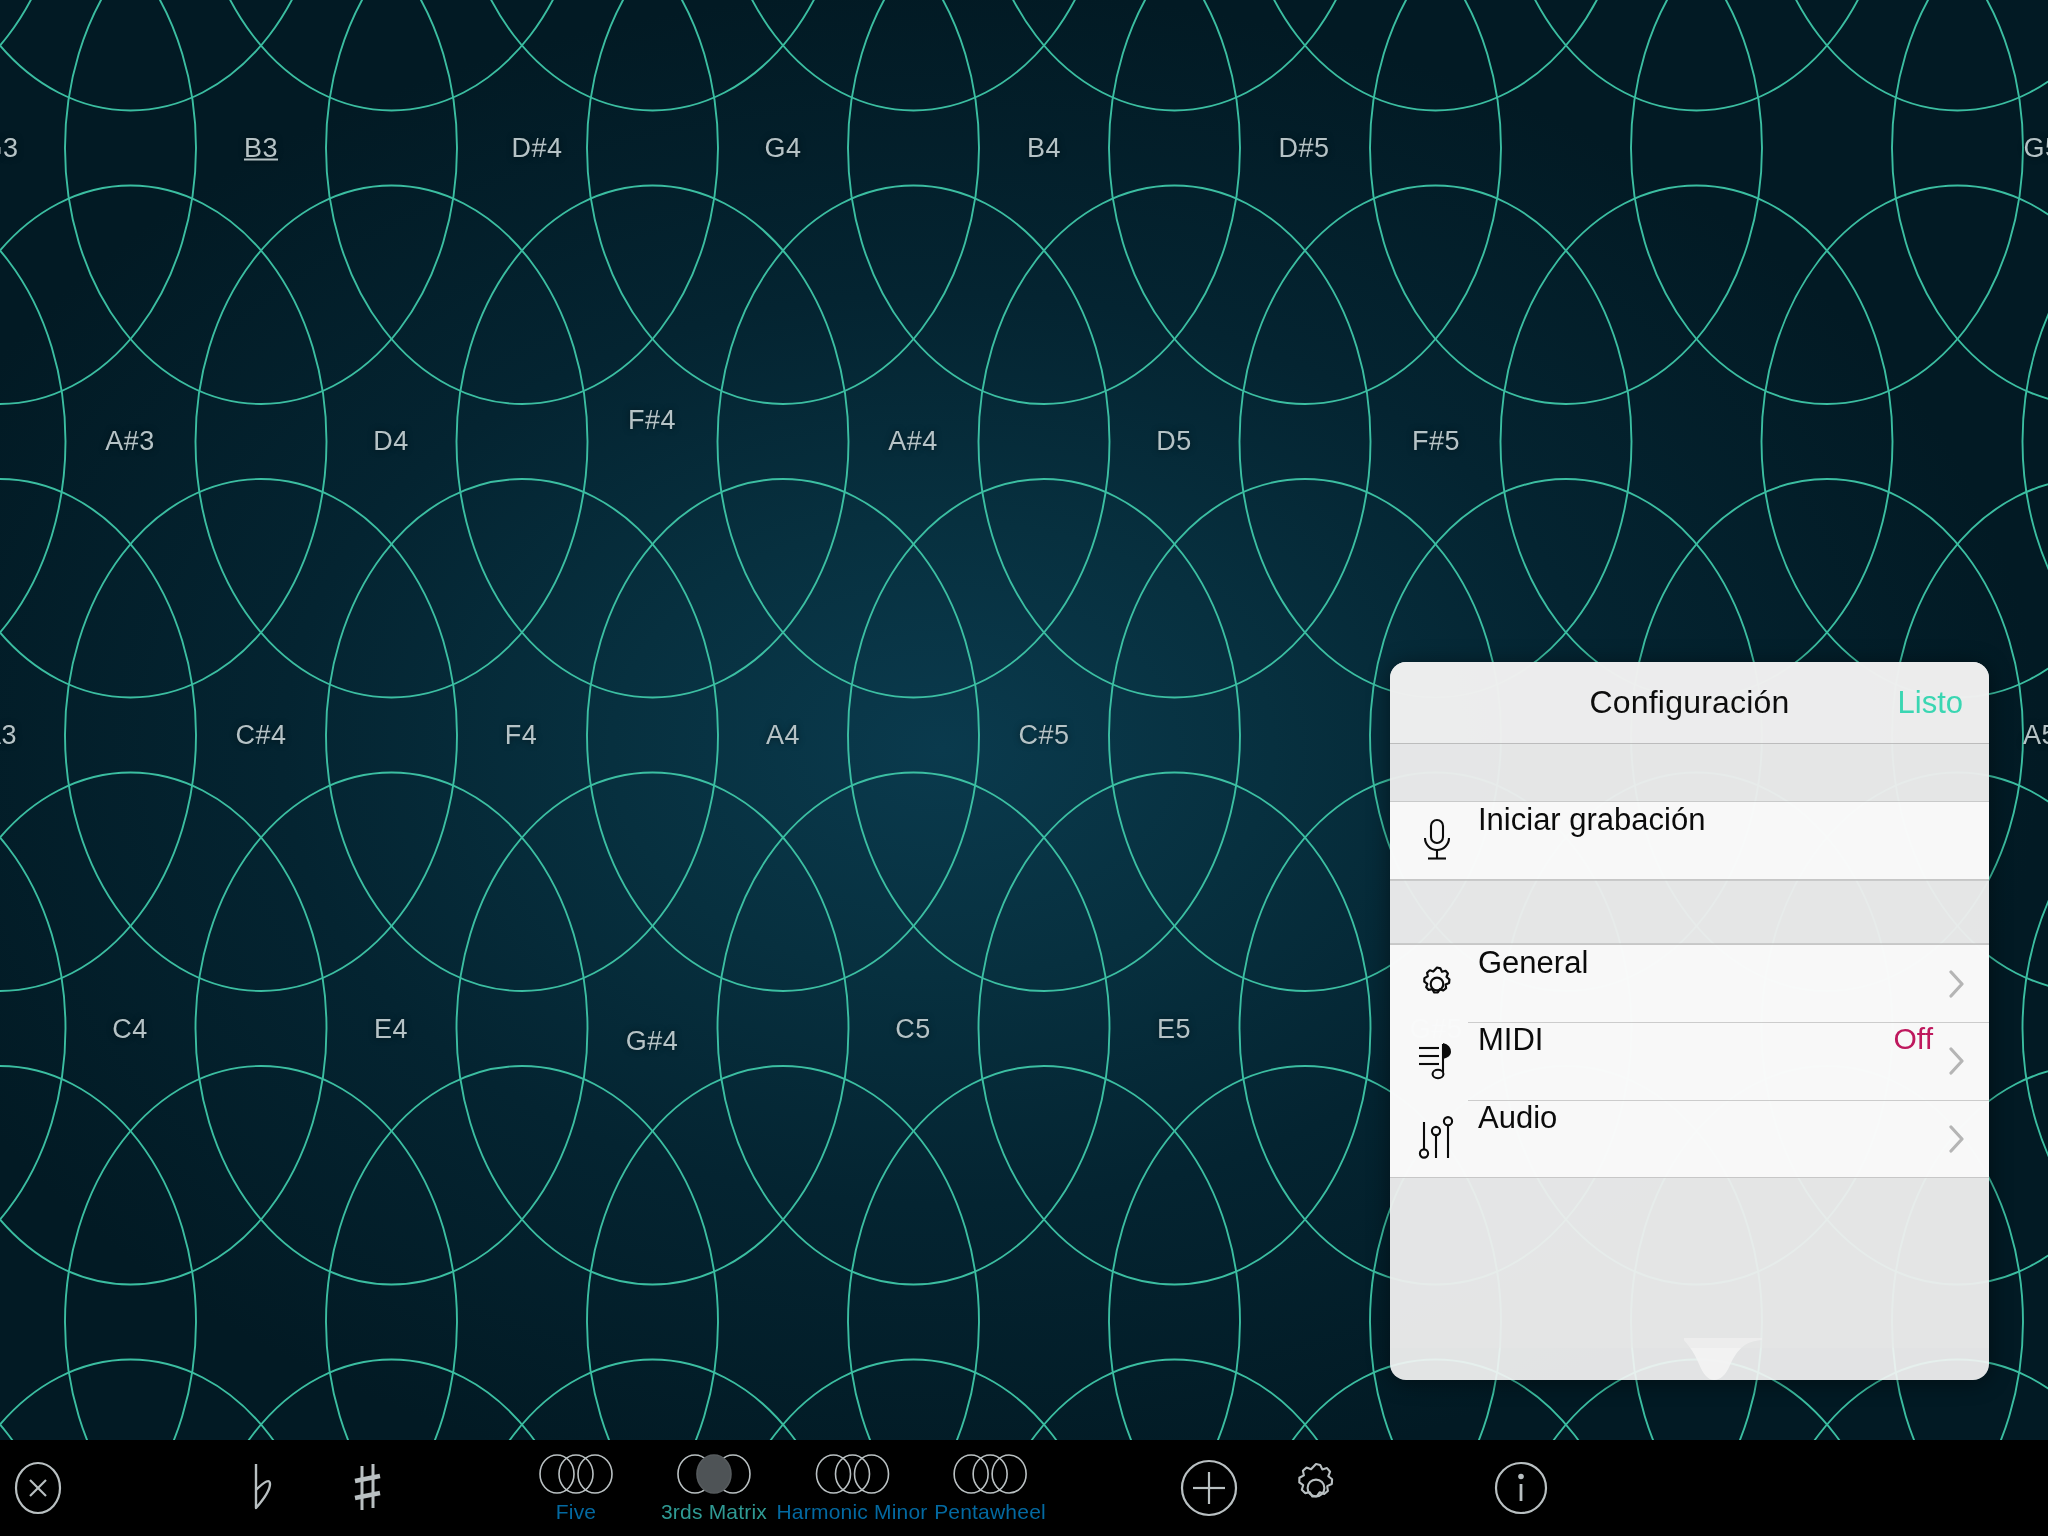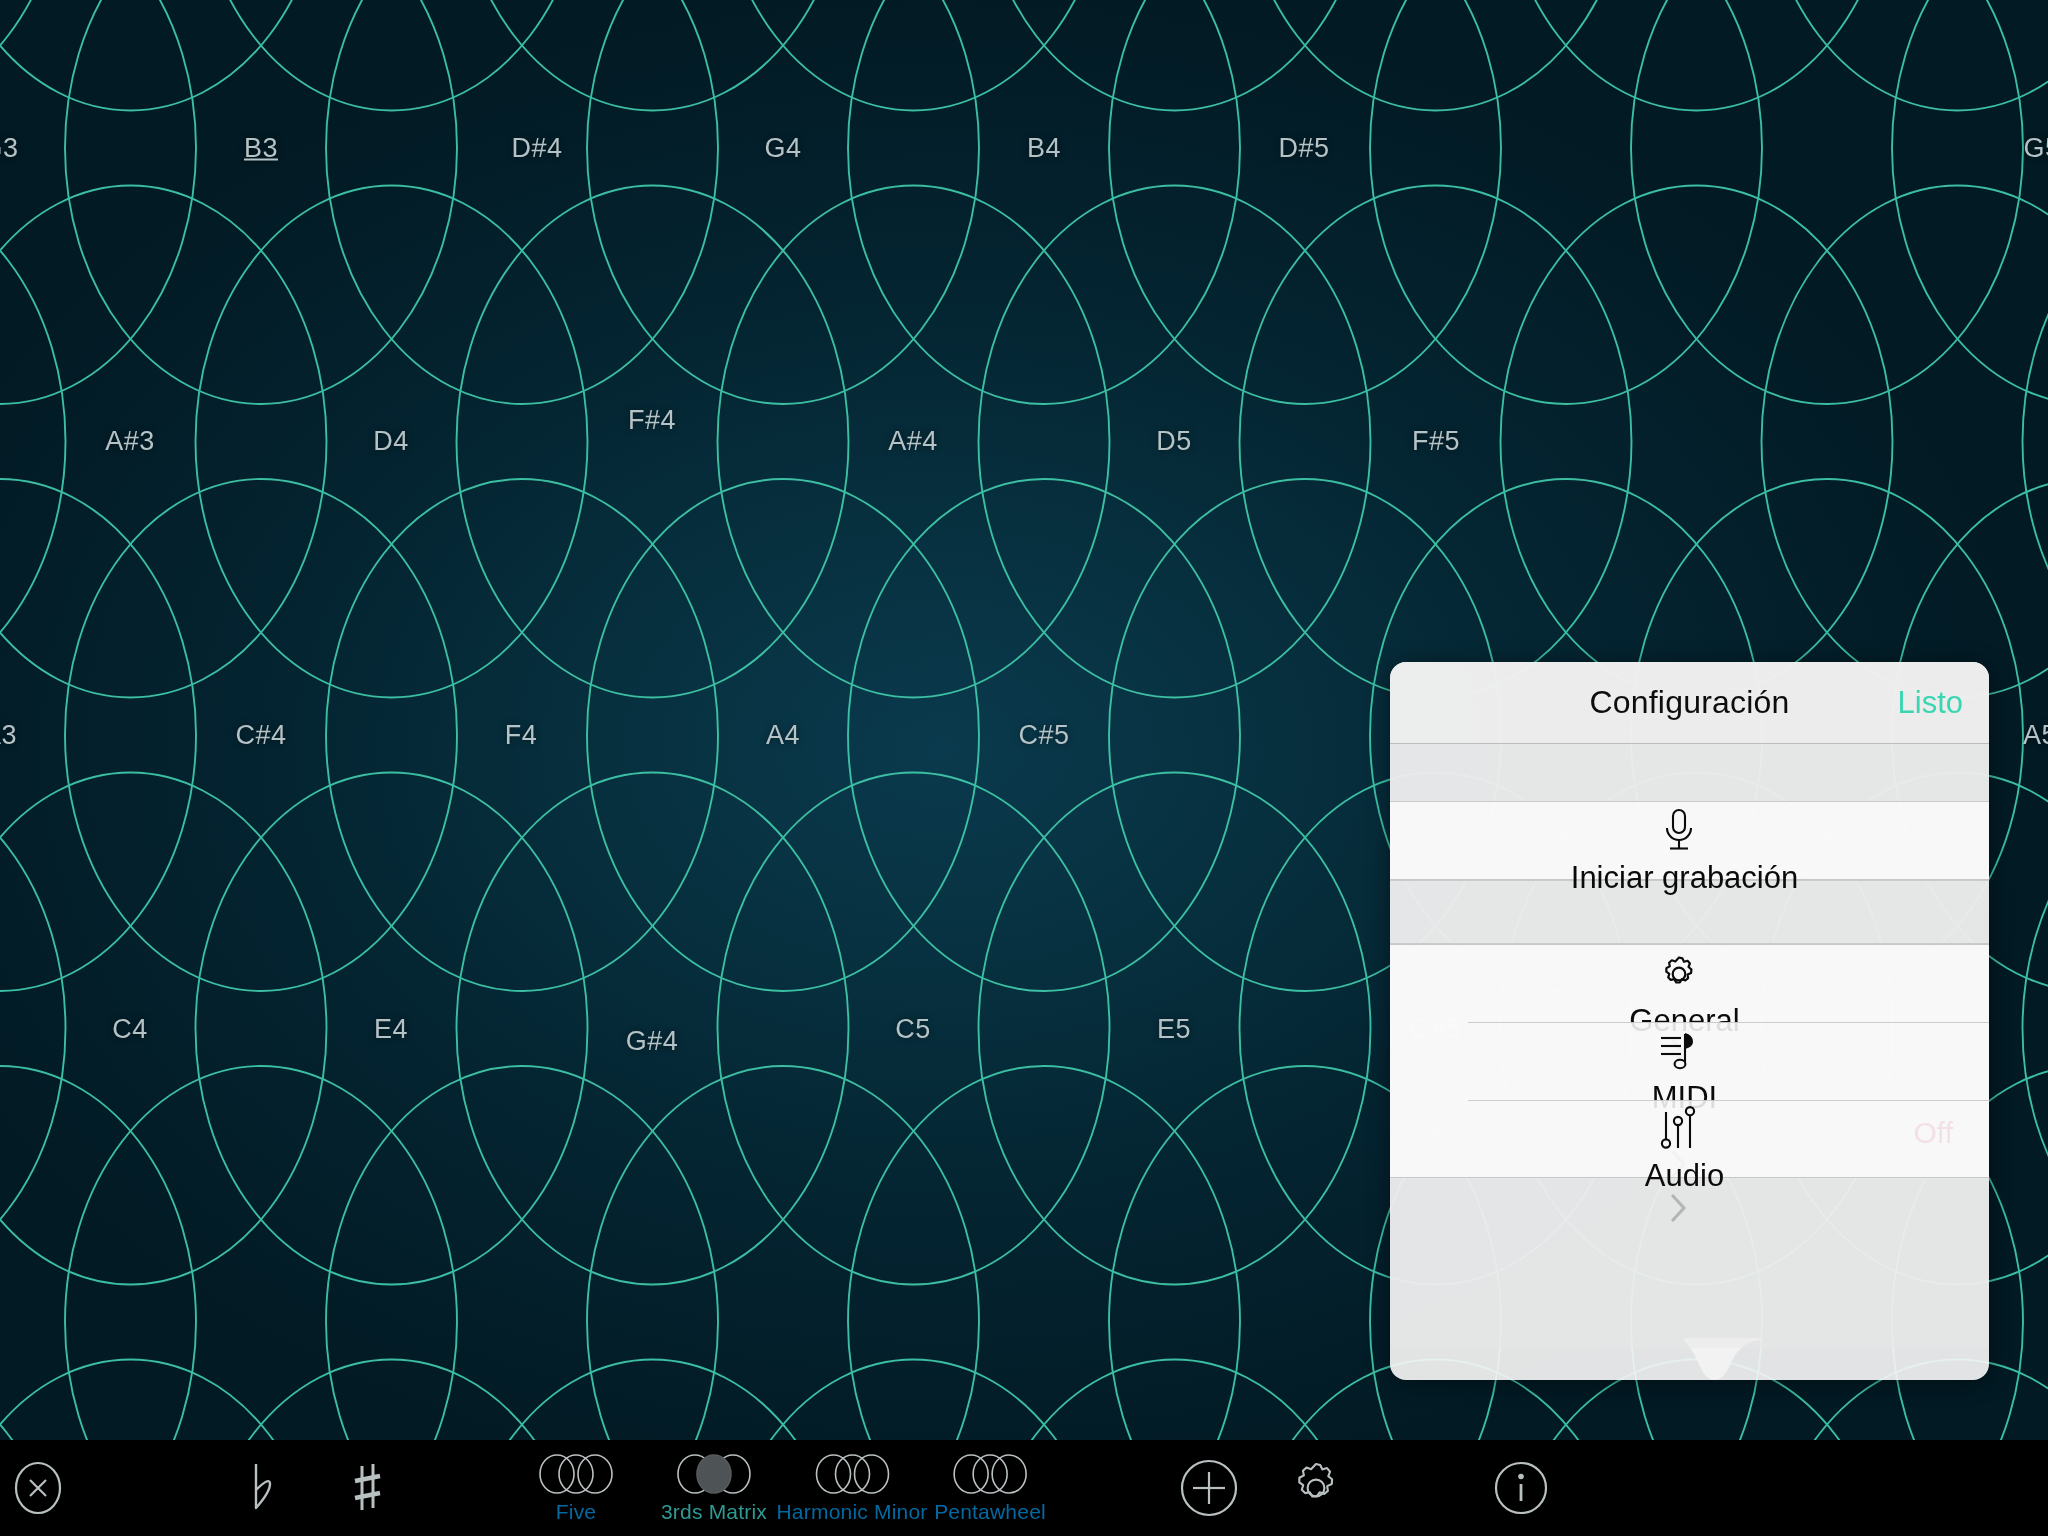--- a/index.html
+++ b/index.html
@@ -49,25 +49,24 @@
   .pop-title{ font-size:32px; color:#0d0d0d; font-weight:400; letter-spacing:.2px; }
   .pop-done{
     position:absolute; right:26px; top:50%; transform:translateY(-50%);
     font-size:31px; color:#3ad6b2; font-weight:400;
   }
   .pop-gap{ height:58px; background:rgba(232,232,232,.55); border-bottom:1px solid rgba(178,178,178,.55); }
   .pop-gap.tall{ height:64px; border-top:1px solid rgba(178,178,178,.55); }
   .pop-tailspace{ background:rgba(232,232,232,.42); height:170px; }
 
   .row{
-    display:flex; align-items:center; height:78px;
+    display:flex; height:78px;
     background:rgba(250,250,250,.88);
-    padding-right:22px;
+    padding-left:18px; padding-right:22px;
     position:relative;
-    flex-direction:column;
   }
   .row + .row::before{
     content:""; position:absolute; left:78px; right:0; top:0;
     height:1px; background:rgba(185,185,185,.7);
   }
   .row-icon{ width:58px; display:flex; align-items:center; justify-content:center; flex:0 0 58px; }
   .row-label{ font-size:31px; color:#0b0b0b; margin-left:12px; font-weight:400; }
   .row-value{ margin-left:auto; font-size:30px; color:#be185d; padding-right:14px; }
   .chev{ width:20px; flex:0 0 20px; display:flex; align-items:center; justify-content:center; }
   .group-sep-top{ border-top:1px solid rgba(178,178,178,.7); }

